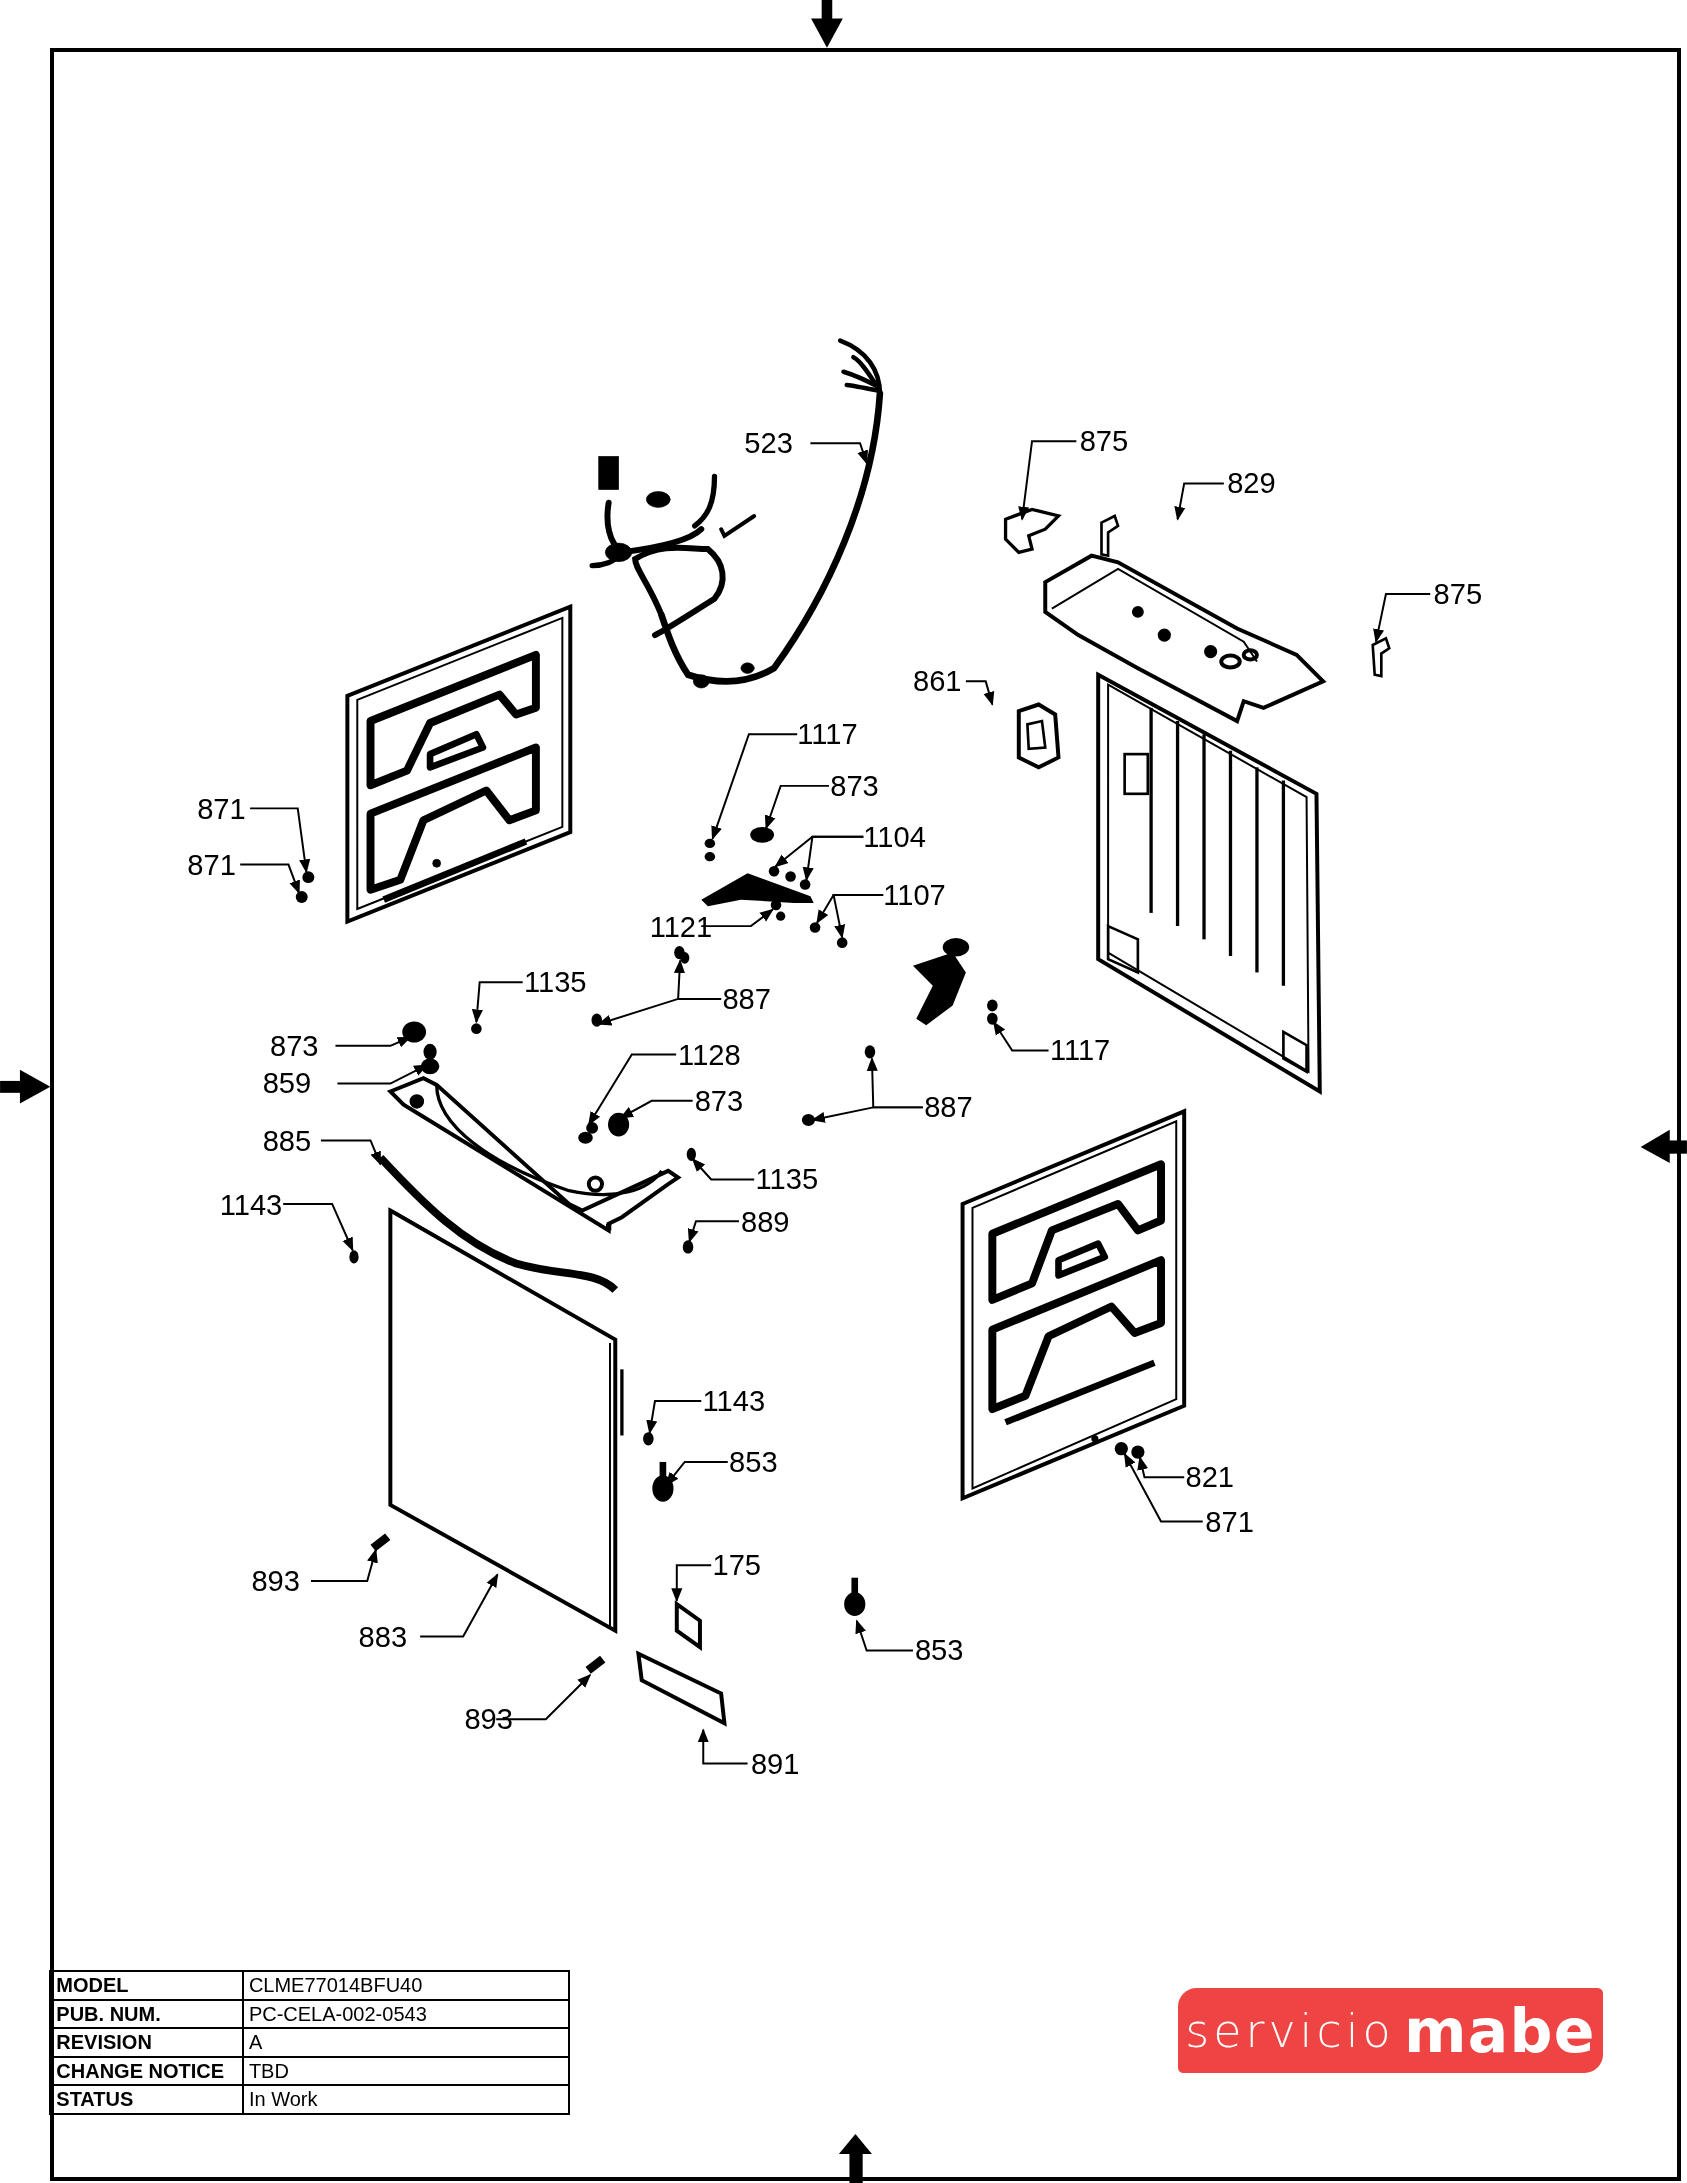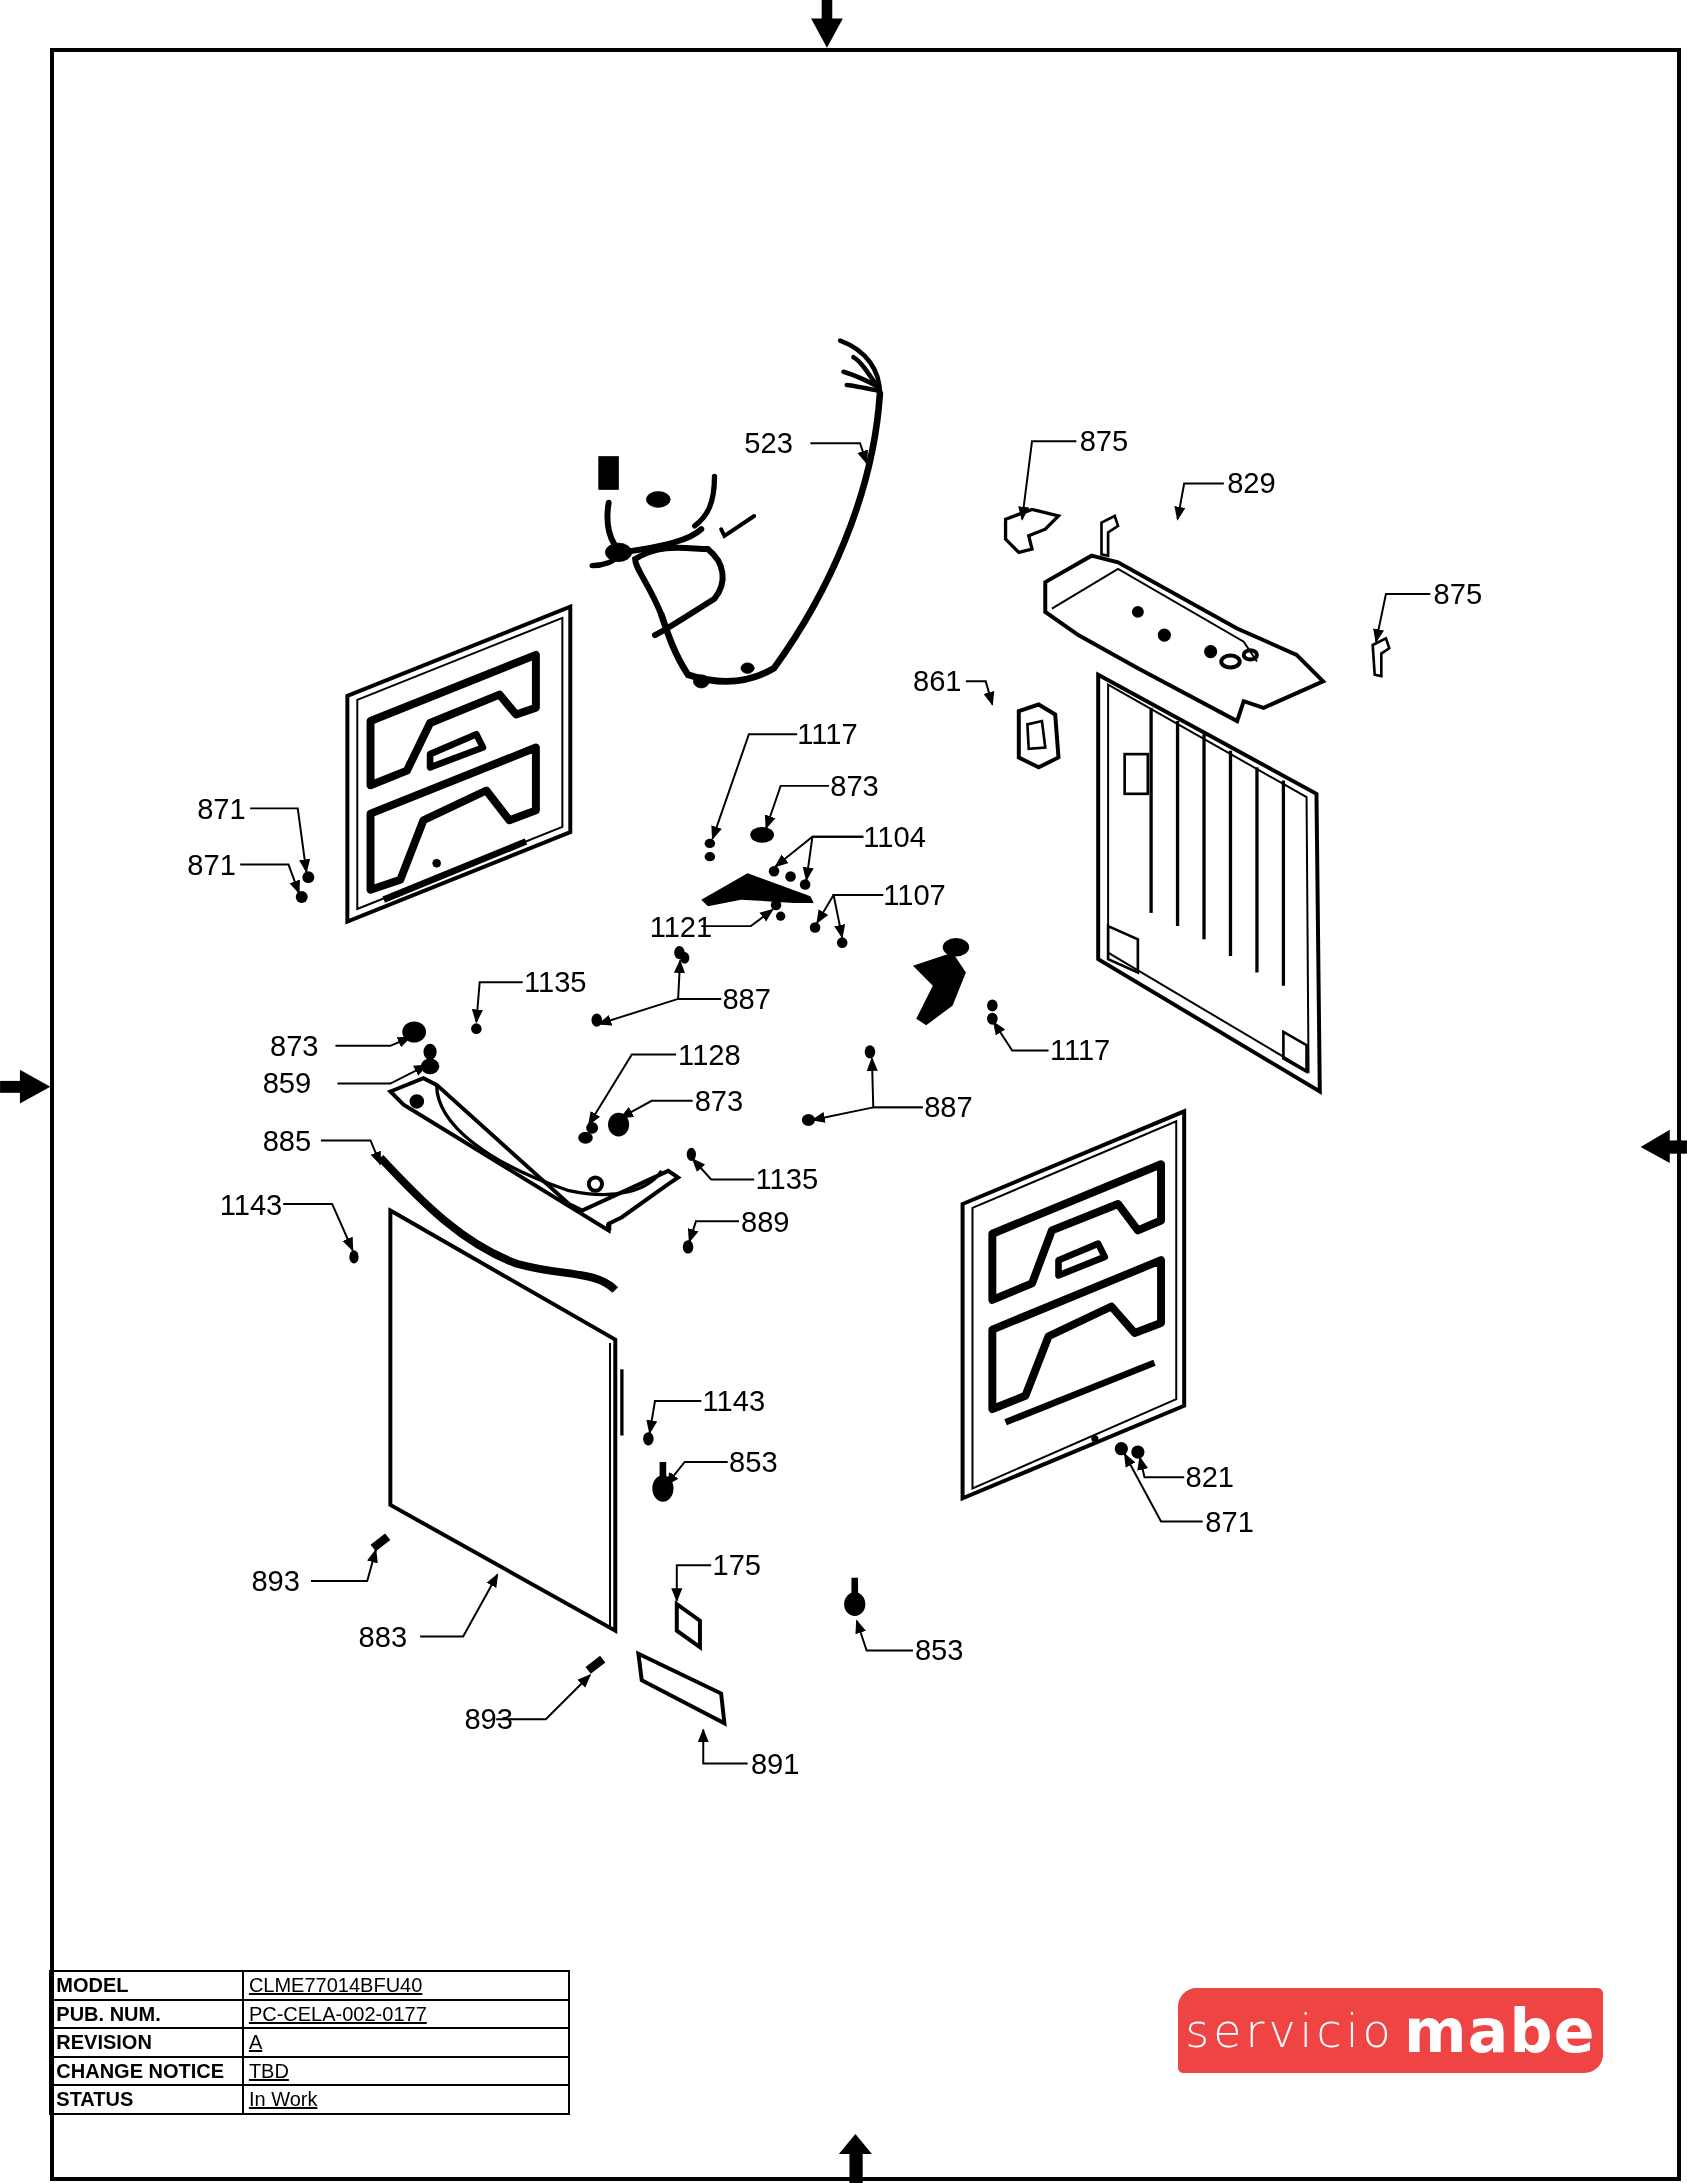--- a/index.html
+++ b/index.html
@@ -4,21 +4,21 @@
 <style>
   html, body { margin: 0; padding: 0; background: #ffffff; }
   body { width: 1687px; height: 2183px; position: relative; overflow: hidden; font-family: "Liberation Sans", sans-serif; }
   #sheet { position: absolute; left: 0; top: 0; width: 1687px; height: 1823px; }
   .frame { position: absolute; left: 50px; top: 48px; width: 1631px; height: 2133px; border: 4px solid #000; box-sizing: border-box; }
   svg.art { position: absolute; left: 0; top: 0; }
   .callout-label { font-family: "Liberation Sans", sans-serif; font-size: 44px; fill: #000; }
   .title-block { position: absolute; left: 49px; top: 1970px; width: 521px; border-collapse: collapse; }
   .title-block td { border: 2.6px solid #000; height: 26.5px; padding: 0 5.3px; font-size: 20px; line-height: 26.5px; color: #000; }
   .title-block td.k { width: 180px; font-weight: bold; }
-  .title-block td.v { font-weight: normal; text-decoration: underline; }
+  .title-block td.v { font-weight: normal; }
   .brand { position: absolute; left: 1178px; top: 1988px; width: 425px; height: 85px; background: #ef4444; border-radius: 18.5px 5.3px 18.5px 5.3px; display: flex; align-items: center; justify-content: center; color: #fff; }
   .brand .light { font-family: "DejaVu Sans", sans-serif; font-weight: 200; font-size: 46px; letter-spacing: 4px; }
   .brand .bold { font-family: "DejaVu Sans", sans-serif; font-weight: bold; font-size: 60px; margin-left: 9.3px; letter-spacing: 1.3px; }
 </style>
 </head>
 <body>
 
 <div id="sheet">
   <div class="frame"></div>
 
@@ -272,21 +272,21 @@
   </svg>
 
   <table class="title-block">
     <tbody>
         <tr>
       <td class="k">MODEL</td>
       <td class="v">CLME77014BFU40</td>
     </tr>
     <tr>
       <td class="k">PUB. NUM.</td>
-      <td class="v">PC-CELA-002-0177</td>
+      <td class="v">PC-CELA-002-0543</td>
     </tr>
     <tr>
       <td class="k">REVISION</td>
       <td class="v">A</td>
     </tr>
     <tr>
       <td class="k">CHANGE NOTICE</td>
       <td class="v">TBD</td>
     </tr>
     <tr>

